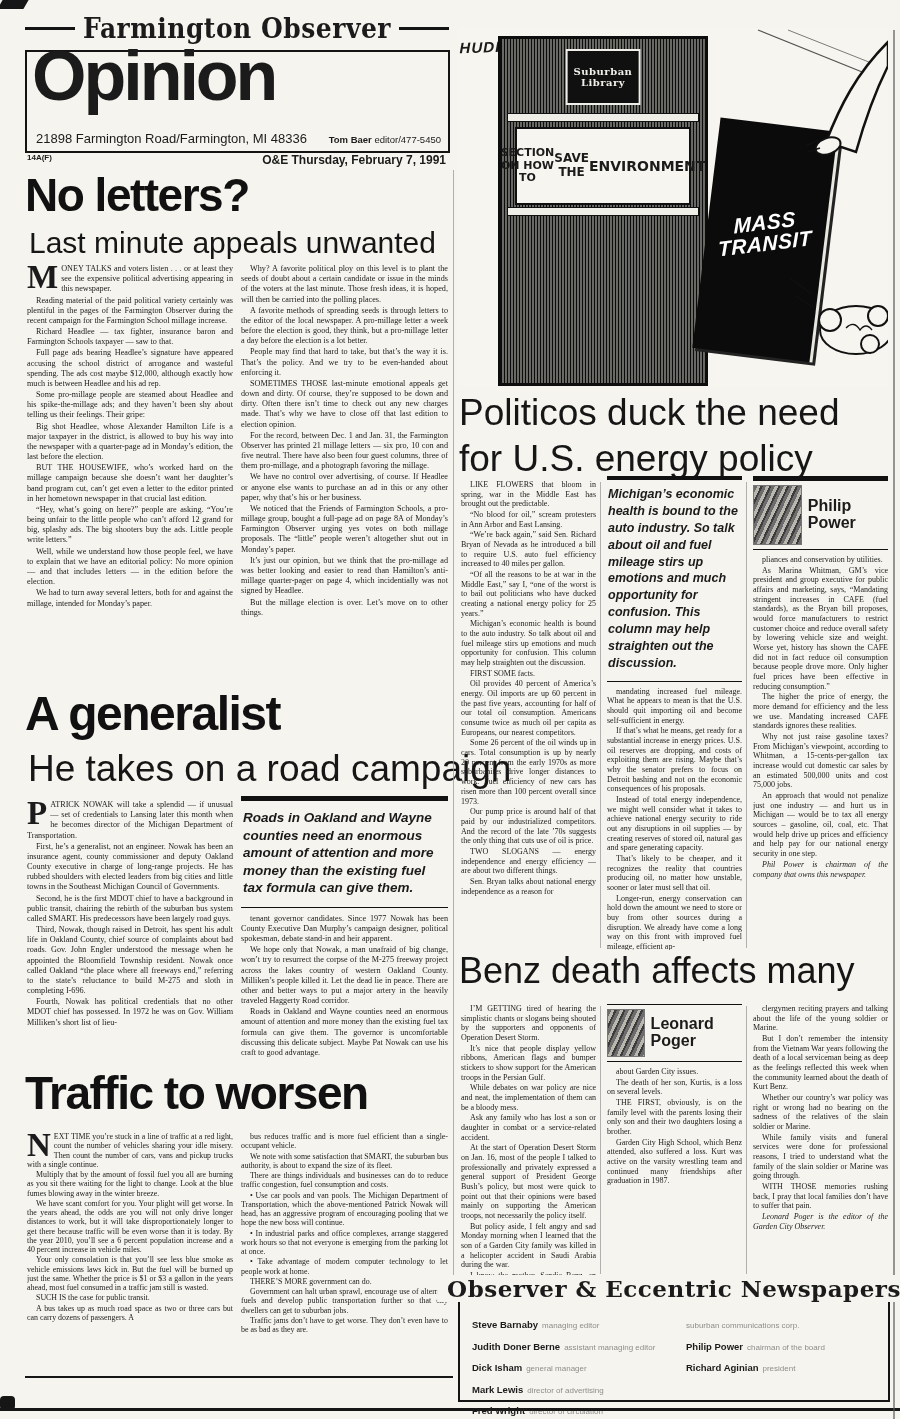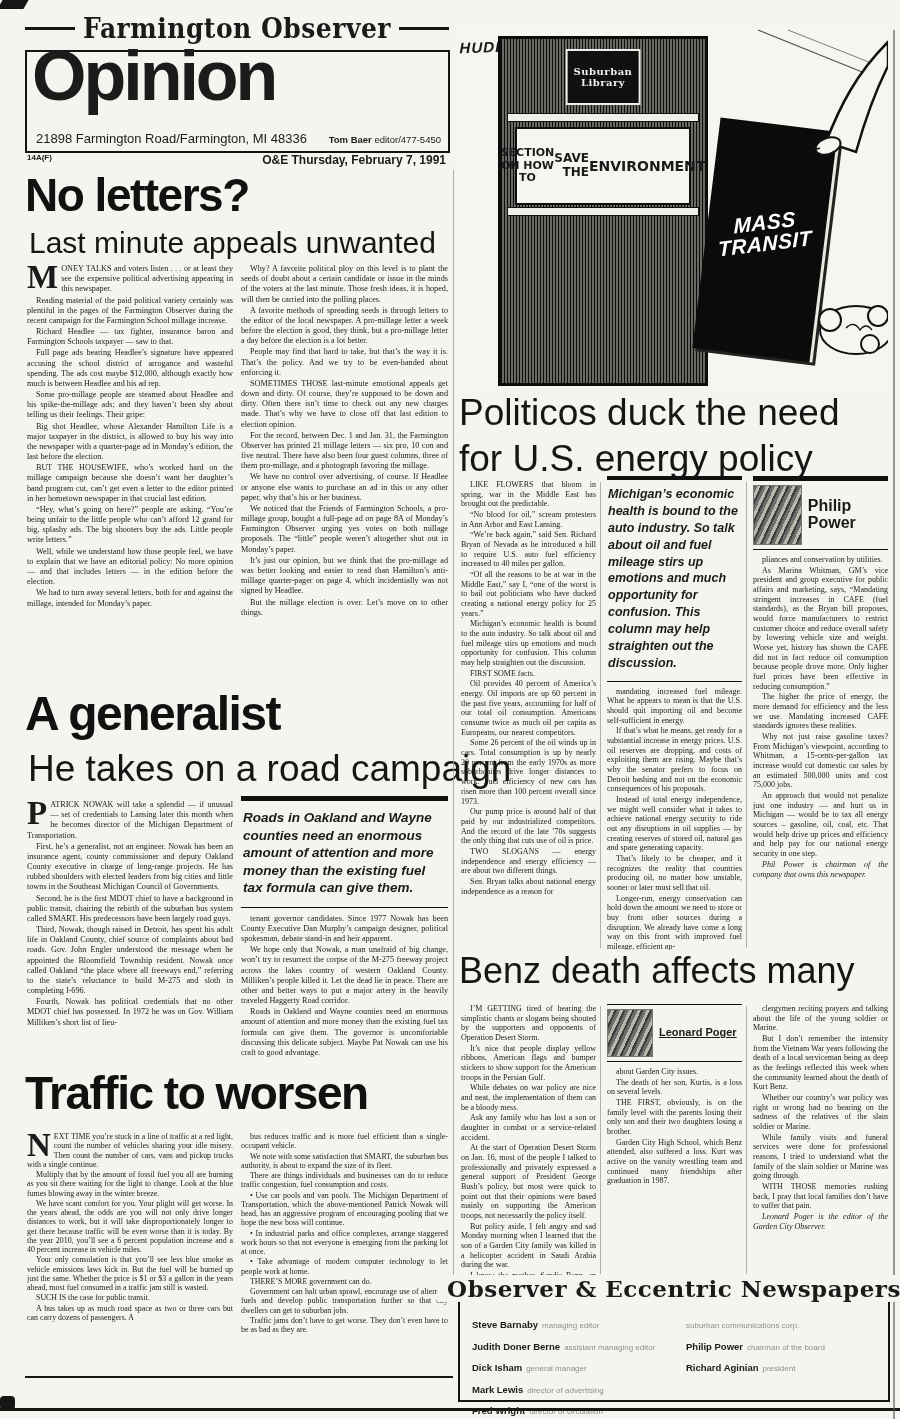--- a/index.html
+++ b/index.html
@@ -59,21 +59,21 @@
   .cart-sig{position:absolute;left:2px;top:10px;font-family:"Liberation Sans",sans-serif;font-weight:700;
             font-size:15px;letter-spacing:1px;transform:skewX(-12deg) rotate(-2deg);color:#1a1a1a;}
   .shelf{position:absolute;left:40px;top:8px;width:204px;height:344px;border:3px solid #0d0d0d;
          background:#4a4a46 repeating-linear-gradient(90deg,rgba(0,0,0,.85) 0 1px,rgba(245,244,238,.18) 1px 3px);}
   .shelf-plate{position:absolute;left:50%;top:10px;transform:translateX(-50%);background:#101010;
                color:#efeee8;border:2px solid #efeee8;padding:15px 6px;text-align:center;
                font-size:10px;line-height:1.1;white-space:pre-line;}
   .sign{position:absolute;left:14px;top:88px;width:172px;height:74px;background:#f6f5ef;border:2.5px solid #101010;
         display:flex;flex-direction:row;align-items:center;justify-content:center;
         font-family:"DejaVu Sans",sans-serif;font-weight:700;text-align:center;line-height:1.15;}
-  .sign .s1{font-size:11px;} .sign .s2{font-size:12px;text-align:right;} .sign .s3{font-size:14px;}
+  .sign .s1{font-size:11px;} .sign .s2{font-size:12px;} .sign .s3{font-size:14px;}
   .slat{position:absolute;left:6px;right:6px;height:7px;background:#efeee7;border:1.5px solid #111;}
   .book{position:absolute;left:248px;top:96px;width:118px;height:232px;background:#0b0b0b;
         transform:rotate(7deg);border-right:3px solid #e8e7e0;box-shadow:3px 3px 0 #222;}
   .book-title{position:absolute;left:2px;top:88px;width:112px;text-align:center;color:#fff;
               font-family:"Liberation Sans",sans-serif;font-weight:700;font-style:italic;font-size:21px;
               line-height:1.0;transform:rotate(-14deg) skewX(-6deg);letter-spacing:.5px;}
   .cart-svg{position:absolute;left:0;top:0;}
 
   
   .footer-box{left:458px;top:1290px;width:428px;height:108px;border:2.5px solid #141414;}
@@ -280,21 +280,21 @@
         <p>While debates on war policy are nice and neat, the implementation of them can be a bloody mess.</p>
         <p>Ask any family who has lost a son or daughter in combat or a service-related accident.</p>
         <p>At the start of Operation Desert Storm on Jan. 16, most of the people I talked to professionally and privately expressed a general support of President George Bush’s policy, but most were quick to point out that their opinions were based mainly on supporting the American troops, not necessarily the policy itself.</p>
         <p>But policy aside, I felt angry and sad Monday morning when I learned that the son of a Garden City family was killed in a helicopter accident in Saudi Arabia during the war.</p>
         <p>I know the mother, Sandie Benz, an Observer &amp; Eccentric employe with whom I had occasional chats</p>
       </div>
   </div>
   <div class="abs body-col rt benz-col" style="left:607px;top:1004px;width:135px;height:278px;">
     <div class="byline-box thin">
       <div class="mug" style="width:44px;height:46px;"></div>
-      <div class="byline-name" style="font-size:11px;text-decoration:underline;">Leonard Poger</div>
+      <div class="byline-name" style="font-size:16px;">Leonard Poger</div>
     </div>
     <div>
         <p>about Garden City issues.</p>
         <p>The death of her son, Kurtis, is a loss on several levels.</p>
         <p>THE FIRST, obviously, is on the family level with the parents losing their only son and their two daughters losing a brother.</p>
         <p>Garden City High School, which Benz attended, also suffered a loss. Kurt was active on the varsity wrestling team and continued many friendships after graduation in 1987.</p>
       </div>
   </div>
   <div class="abs body-col rt benz-col" style="left:753px;top:1004px;width:135px;height:278px;">
     <div>

